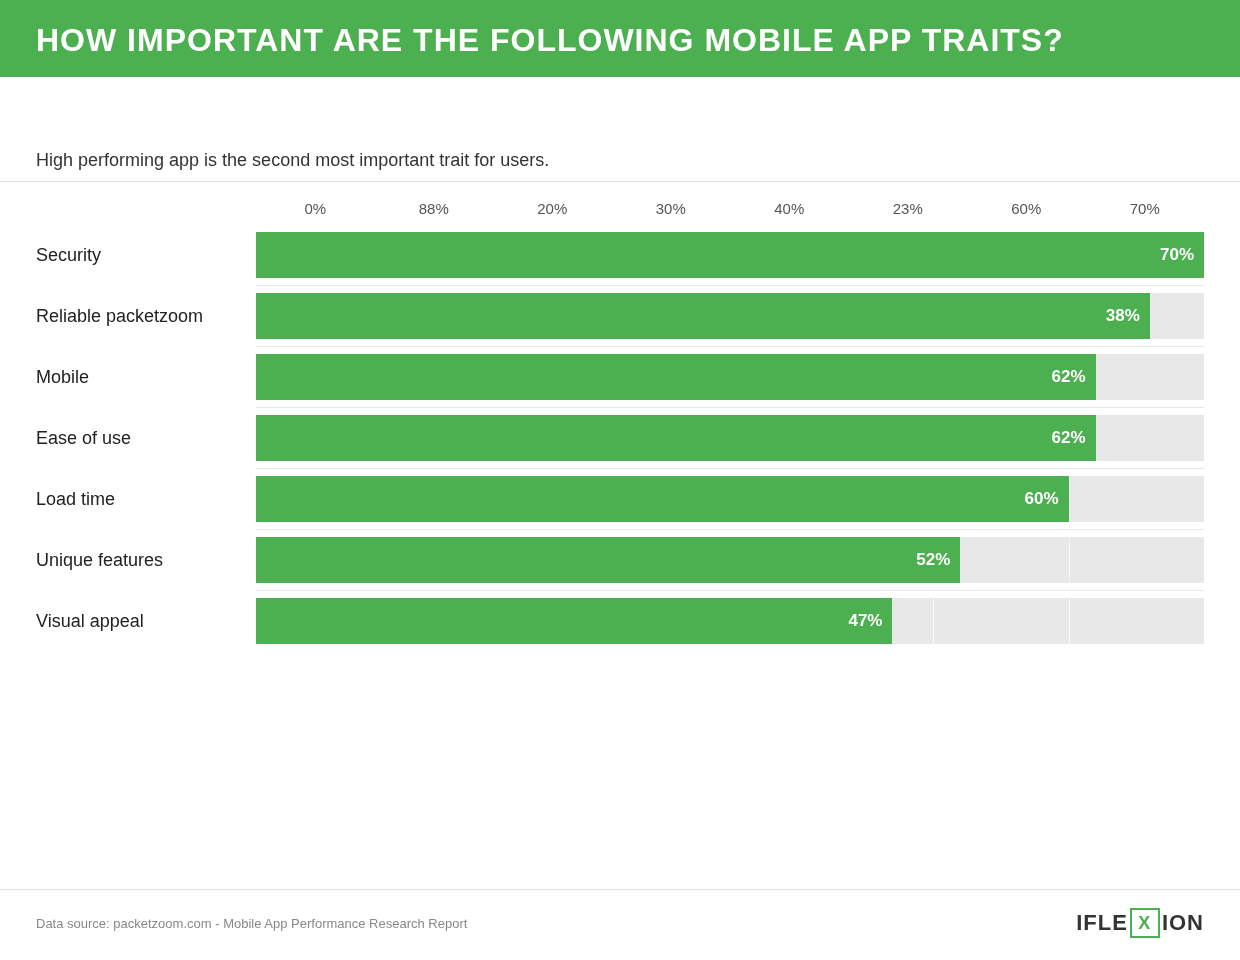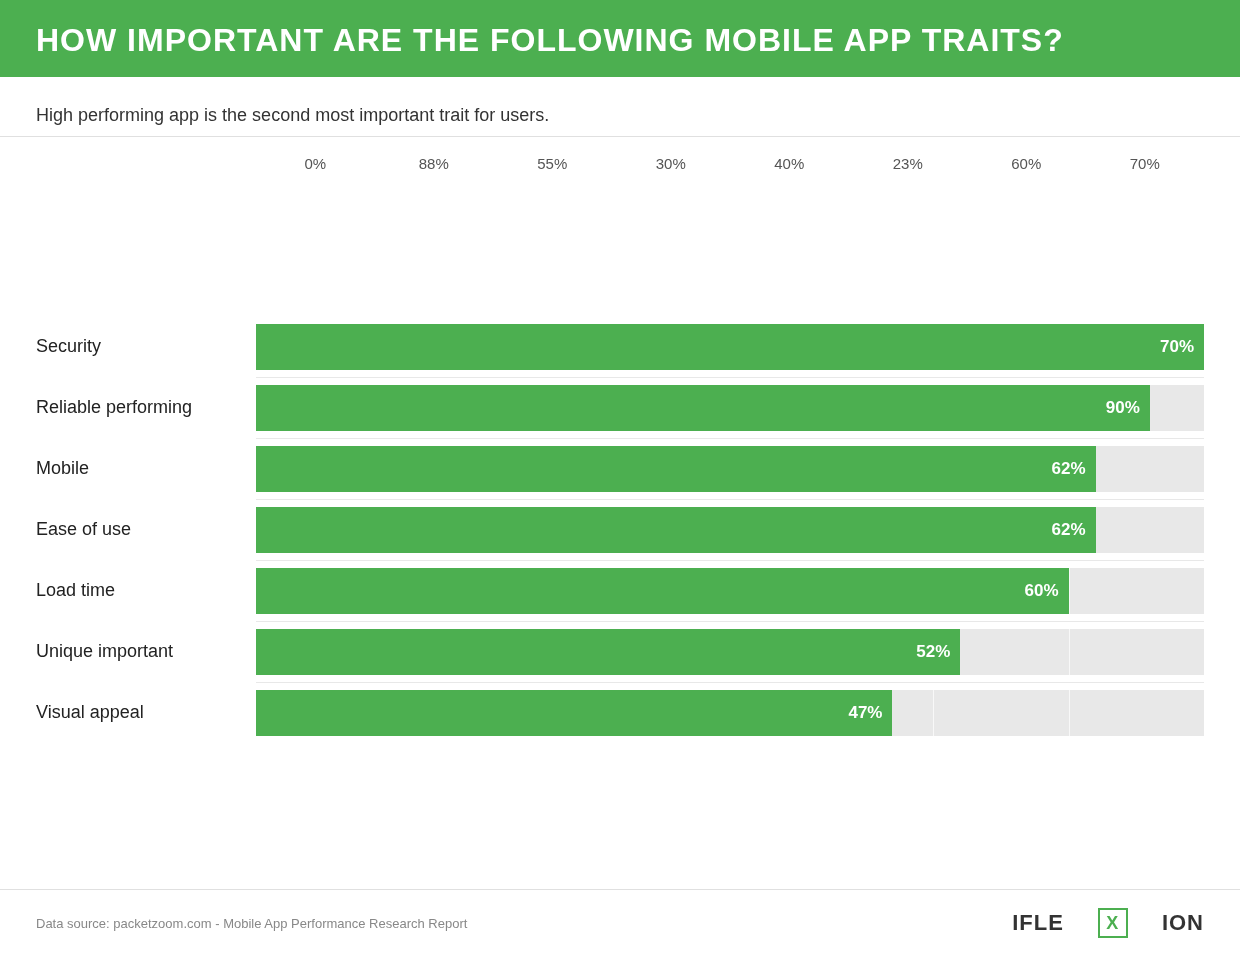--- a/index.html
+++ b/index.html
@@ -27,20 +27,21 @@
       font-weight: bold;
       letter-spacing: 1px;
     }
     .subtitle-area {
       padding: 28px 36px 10px 36px;
       border-bottom: 1.5px solid #e0e0e0;
     }
     .subtitle {
       font-size: 18px;
       color: #333;
+      margin-top: 45px;
     }
     .chart-area {
       flex: 1;
       padding: 18px 36px 10px 36px;
       display: flex;
       flex-direction: column;
     }
     .x-axis-labels {
       display: flex;
       margin-left: 220px;
@@ -49,21 +50,21 @@
     .x-label {
       width: 130px;
       text-align: center;
       font-size: 15px;
       color: #555;
     }
     .chart-rows {
       flex: 1;
       display: flex;
       flex-direction: column;
-      justify-content: center;
+      justify-content: flex-start;
     }
     .chart-row {
       display: flex;
       align-items: center;
       min-height: 60px;
     }
     .row-label {
       width: 220px;
       font-size: 18px;
       color: #222;
@@ -112,21 +113,20 @@
       font-size: 13px;
       color: #888;
     }
     .logo {
       font-size: 22px;
       font-weight: bold;
       color: #333;
       display: flex;
       align-items: center;
       letter-spacing: 1px;
-      gap: 32px;
     }
     .logo-x {
       display: inline-flex;
       align-items: center;
       justify-content: center;
       border: 2.5px solid #4caf50;
       color: #4caf50;
       font-size: 18px;
       font-weight: bold;
       width: 30px;
@@ -149,21 +149,21 @@
   </div>
 
   <div class="subtitle-area">
     <div class="subtitle">High performing app is the second most important trait for users.</div>
   </div>
 
   <div class="chart-area">
     <div class="x-axis-labels" id="x-axis-labels">
         <div class="x-label">0%</div>
         <div class="x-label">88%</div>
-        <div class="x-label">55%</div>
+        <div class="x-label">20%</div>
         <div class="x-label">30%</div>
         <div class="x-label">40%</div>
         <div class="x-label">23%</div>
         <div class="x-label">60%</div>
         <div class="x-label">70%</div>
       </div>
     <div class="chart-rows" id="chart-rows">
         <div class="chart-row">
           <div class="row-label">Security</div>
           <div class="bar-track">
@@ -175,32 +175,32 @@
             <div class="grid-line" style="left: 71.4286%;"></div>
             <div class="grid-line" style="left: 85.7143%;"></div>
             <div class="grid-line" style="left: 100%;"></div>
             <div class="bar-fill" style="width: 100%;">
               <span class="bar-label">70%</span>
             </div>
           </div>
         </div>
         <div class="chart-row-separator"></div>
         <div class="chart-row">
-          <div class="row-label">Reliable performing</div>
+          <div class="row-label">Reliable packetzoom</div>
           <div class="bar-track">
             <div class="grid-line" style="left: 0%;"></div>
             <div class="grid-line" style="left: 14.2857%;"></div>
             <div class="grid-line" style="left: 28.5714%;"></div>
             <div class="grid-line" style="left: 42.8571%;"></div>
             <div class="grid-line" style="left: 57.1429%;"></div>
             <div class="grid-line" style="left: 71.4286%;"></div>
             <div class="grid-line" style="left: 85.7143%;"></div>
             <div class="grid-line" style="left: 100%;"></div>
             <div class="bar-fill" style="width: 94.29%;">
-              <span class="bar-label">90%</span>
+              <span class="bar-label">38%</span>
             </div>
           </div>
         </div>
         <div class="chart-row-separator"></div>
         <div class="chart-row">
           <div class="row-label">Mobile</div>
           <div class="bar-track">
             <div class="grid-line" style="left: 0%;"></div>
             <div class="grid-line" style="left: 14.2857%;"></div>
             <div class="grid-line" style="left: 28.5714%;"></div>
@@ -243,21 +243,21 @@
             <div class="grid-line" style="left: 71.4286%;"></div>
             <div class="grid-line" style="left: 85.7143%;"></div>
             <div class="grid-line" style="left: 100%;"></div>
             <div class="bar-fill" style="width: 85.71%;">
               <span class="bar-label">60%</span>
             </div>
           </div>
         </div>
         <div class="chart-row-separator"></div>
         <div class="chart-row">
-          <div class="row-label">Unique important</div>
+          <div class="row-label">Unique features</div>
           <div class="bar-track">
             <div class="grid-line" style="left: 0%;"></div>
             <div class="grid-line" style="left: 14.2857%;"></div>
             <div class="grid-line" style="left: 28.5714%;"></div>
             <div class="grid-line" style="left: 42.8571%;"></div>
             <div class="grid-line" style="left: 57.1429%;"></div>
             <div class="grid-line" style="left: 71.4286%;"></div>
             <div class="grid-line" style="left: 85.7143%;"></div>
             <div class="grid-line" style="left: 100%;"></div>
             <div class="bar-fill" style="width: 74.29%; padding-left: 44px;">

